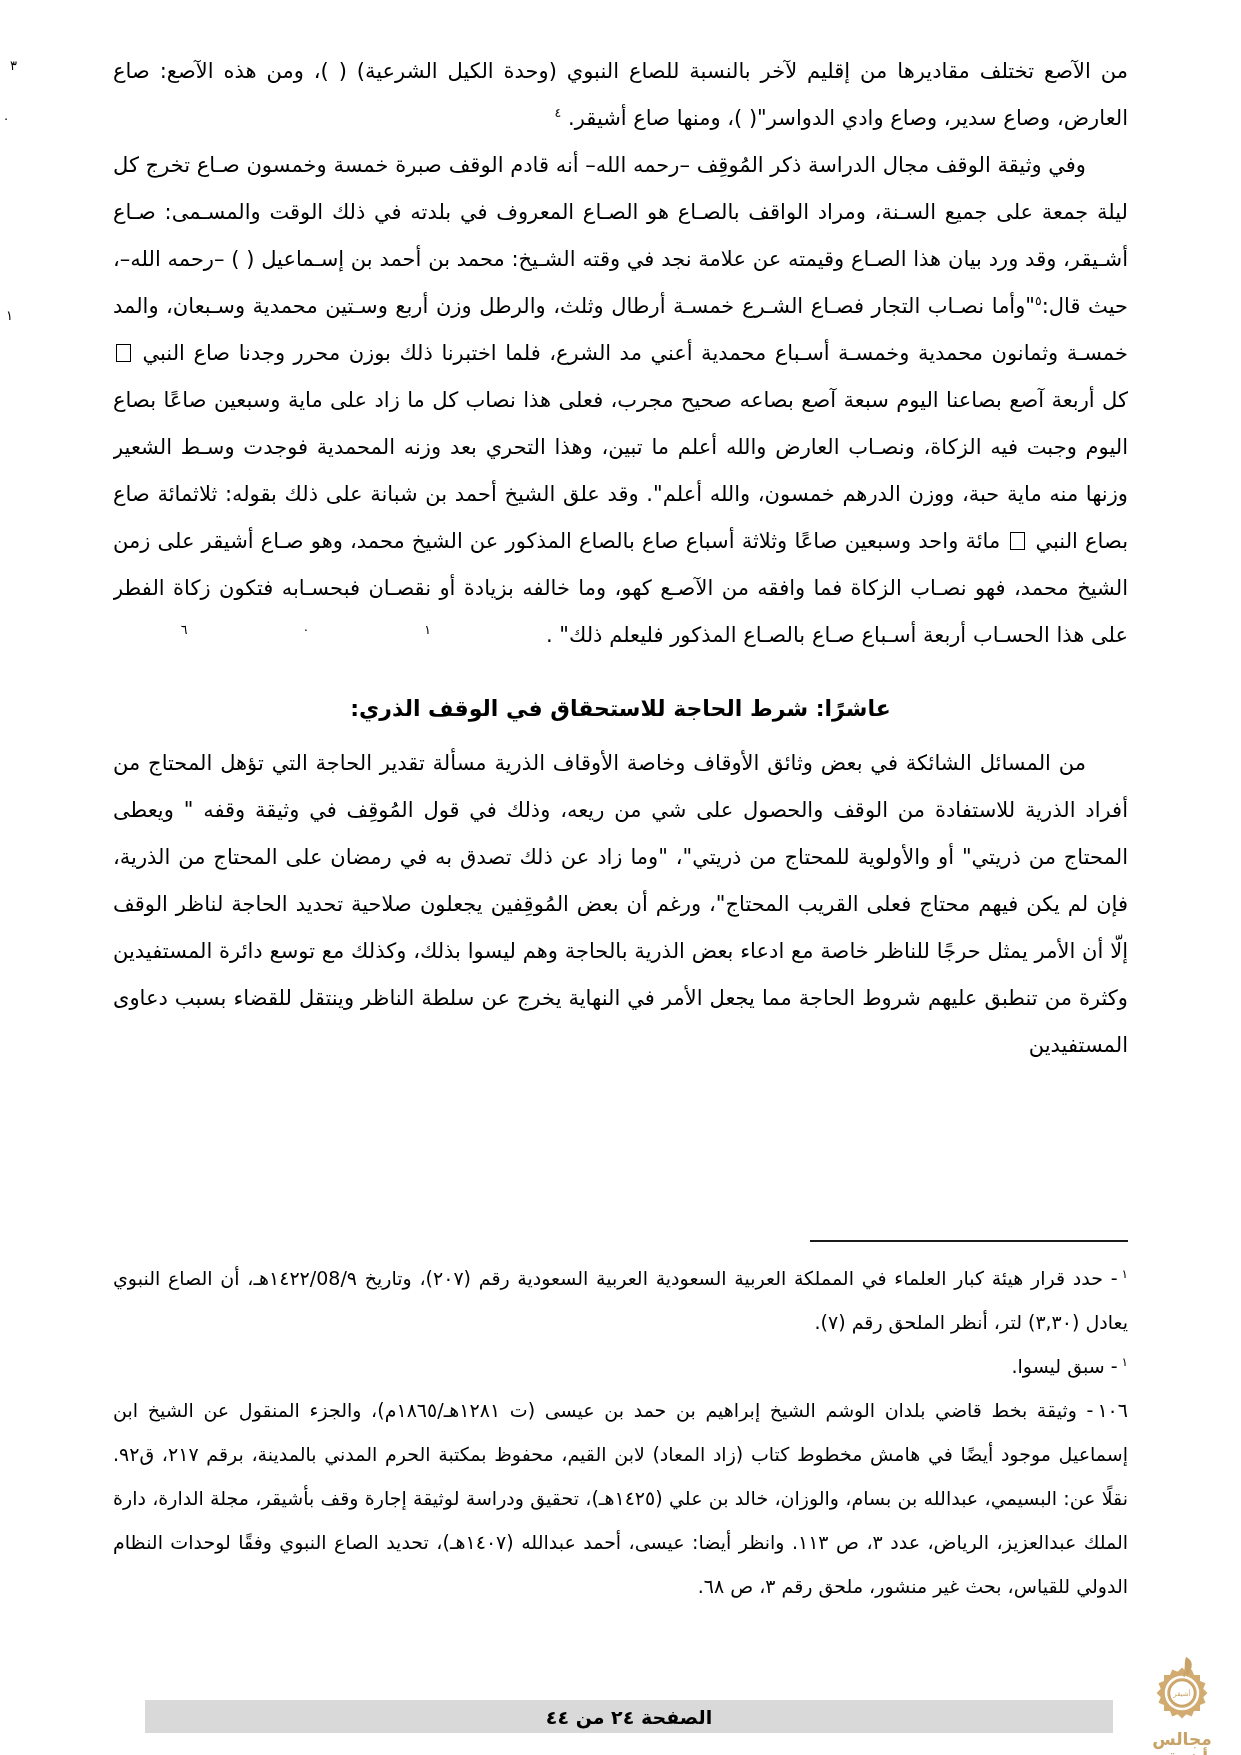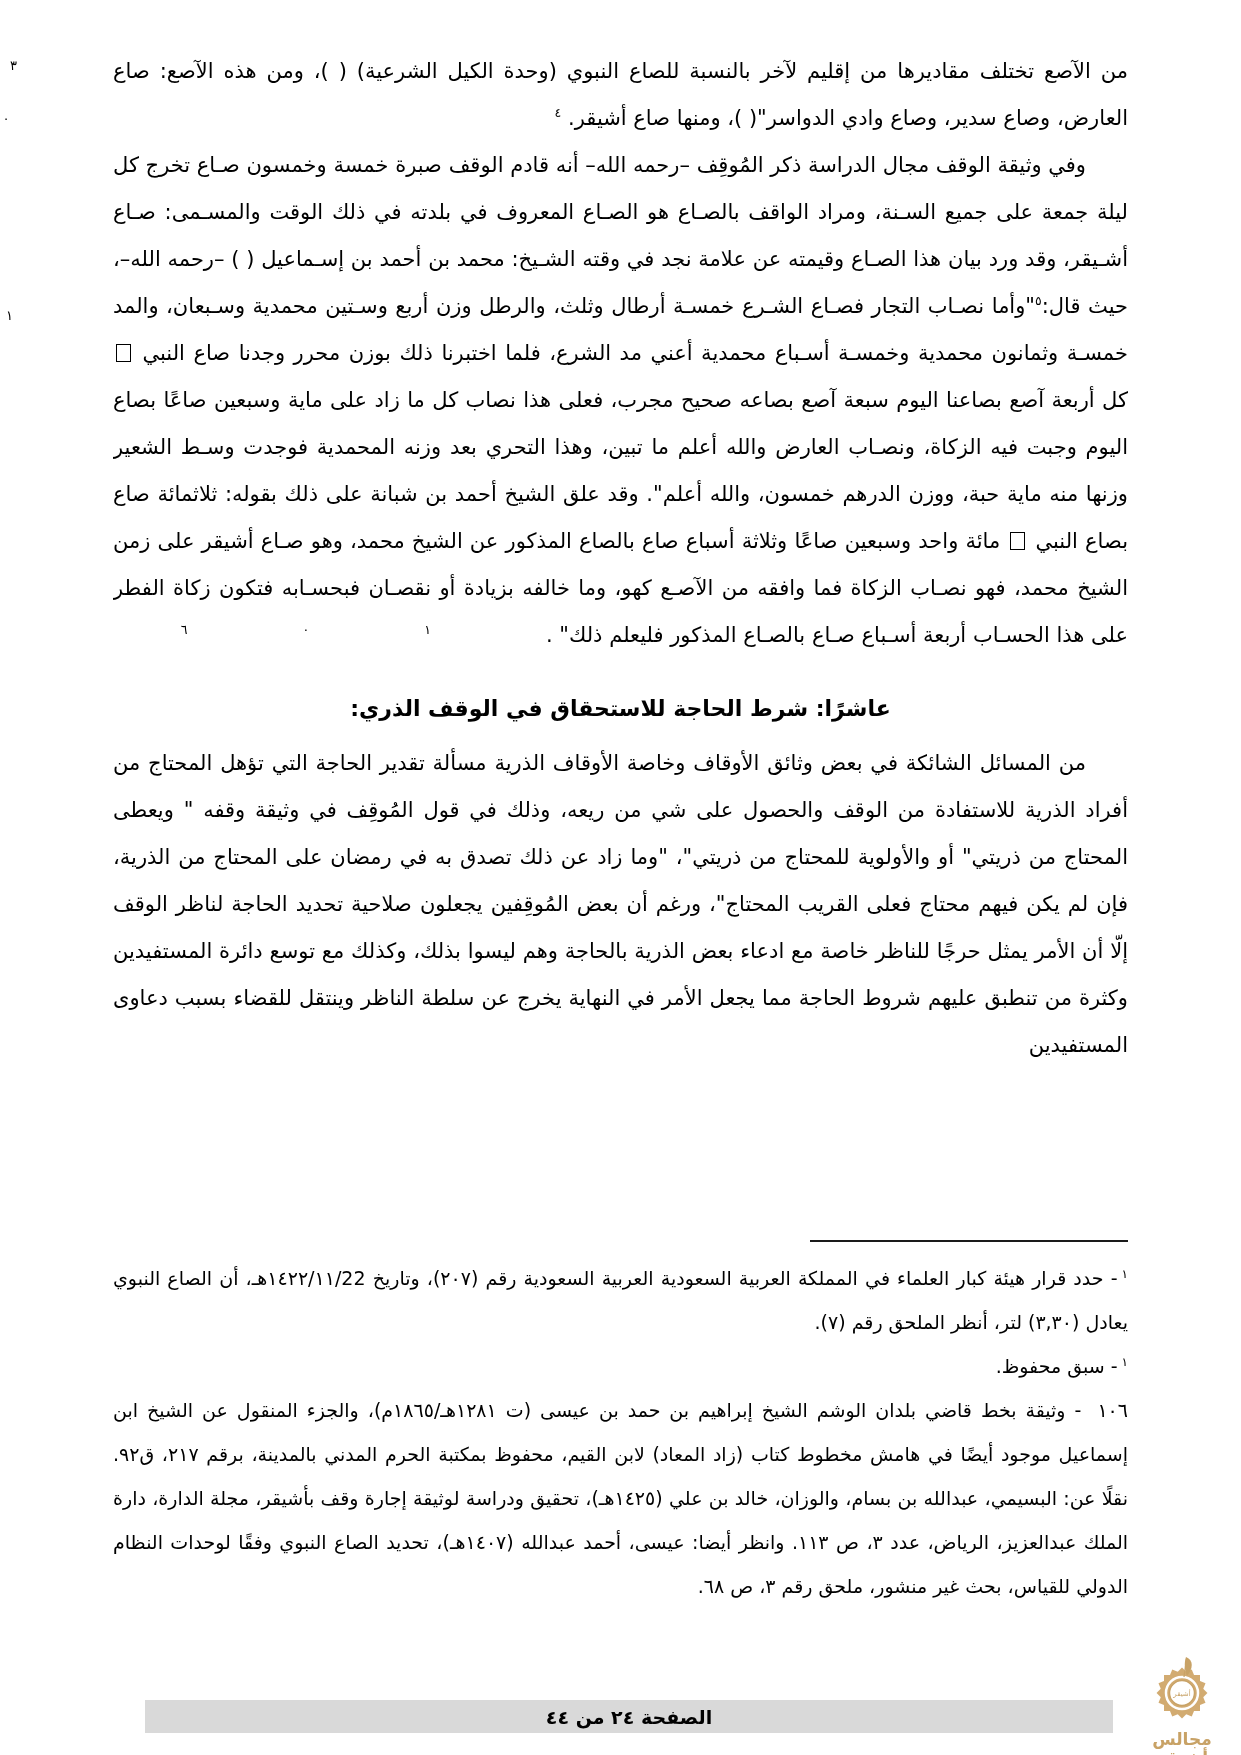--- a/index.html
+++ b/index.html
@@ -35,21 +35,21 @@
     position:absolute;top:1240px;right:113px;left:113px;
     font-size:19px;line-height:44px;text-align:justify;
   }
   .footnote-sep{
     border:none;border-top:2.5px solid #1a1a1a;
     width:318px;height:0;
     margin:0 0 14px 0;margin-inline-start:0;margin-inline-end:auto;
   }
   .footnote{margin:0;padding:0;}
   .fn-marker{font-size:12px;margin-left:4px;}
-  .fn-num{font-size:19px;margin-left:16px;}
+  .fn-num{font-size:19px;margin-left:4px;}
   .footer-bar{
     position:absolute;left:145px;top:1700px;width:968px;height:33px;
     background:#d9d9d9;
     display:flex;align-items:center;justify-content:center;
     font-weight:bold;font-size:19px;color:#000;
   }
   .logo{
     position:absolute;right:4px;top:1656px;width:110px;
     text-align:center;
   }
@@ -69,22 +69,22 @@
 
   <div class="body-text">
     <p class="para">من الآصع تختلف مقاديرها من إقليم لآخر بالنسبة للصاع النبوي (وحدة الكيل الشرعية) (  )، ومن هذه الآصع: صاع العارض، وصاع سدير، وصاع وادي الدواسر"(  )، ومنها صاع أشيقر. <sup>٤</sup></p>
     <p class="para indent">وفي وثيقة الوقف مجال الدراسة ذكر المُوقِف –رحمه الله– أنه قادم الوقف صبرة خمسة وخمسون صـاع تخرج كل ليلة جمعة على جميع السـنة، ومراد الواقف بالصـاع هو الصـاع المعروف في بلدته في ذلك الوقت والمسـمى: صـاع أشـيقر، وقد ورد بيان هذا الصـاع وقيمته عن علامة نجد في وقته الشـيخ: محمد بن أحمد بن إسـماعيل (  ) –رحمه الله–، حيث قال:<sup>٥</sup>"وأما نصـاب التجار فصـاع الشـرع خمسـة أرطال وثلث، والرطل وزن أربع وسـتين محمدية وسـبعان، والمد خمسـة وثمانون محمدية وخمسـة أسـباع محمدية أعني مد الشرع، فلما اختبرنا ذلك بوزن محرر وجدنا صاع النبي <span class="glyph-box"></span> كل أربعة آصع بصاعنا اليوم سبعة آصع بصاعه صحيح مجرب، فعلى هذا نصاب كل ما زاد على ماية وسبعين صاعًا بصاع اليوم وجبت فيه الزكاة، ونصـاب العارض والله أعلم ما تبين، وهذا التحري بعد وزنه المحمدية فوجدت وسـط الشعير وزنها منه ماية حبة، ووزن الدرهم خمسون، والله أعلم". وقد علق الشيخ أحمد بن شبانة على ذلك بقوله: ثلاثمائة صاع بصاع النبي <span class="glyph-box"></span> مائة واحد وسبعين صاعًا وثلاثة أسباع صاع بالصاع المذكور عن الشيخ محمد، وهو صـاع أشيقر على زمن الشيخ محمد، فهو نصـاب الزكاة فما وافقه من الآصـع كهو، وما خالفه بزيادة أو نقصـان فبحسـابه فتكون زكاة الفطر على هذا الحسـاب أربعة أسـباع صـاع بالصـاع المذكور فليعلم ذلك" .<sup class="sup-gap">٦</sup><sup class="sup-gap">٠</sup><sup class="sup-gap">١</sup></p>
     <h2 class="heading">عاشرًا: شرط الحاجة للاستحقاق في الوقف الذري:</h2>
     <p class="para indent">من المسائل الشائكة في بعض وثائق الأوقاف وخاصة الأوقاف الذرية مسألة تقدير الحاجة التي تؤهل المحتاج من أفراد الذرية للاستفادة من الوقف والحصول على شي من ريعه، وذلك في قول المُوقِف في وثيقة وقفه " ويعطى المحتاج من ذريتي" أو والأولوية للمحتاج من ذريتي"، "وما زاد عن ذلك تصدق به في رمضان على المحتاج من الذرية، فإن لم يكن فيهم محتاج فعلى القريب المحتاج"، ورغم أن بعض المُوقِفين يجعلون صلاحية تحديد الحاجة لناظر الوقف إلّا أن الأمر يمثل حرجًا للناظر خاصة مع ادعاء بعض الذرية بالحاجة وهم ليسوا بذلك، وكذلك مع توسع دائرة المستفيدين وكثرة من تنطبق عليهم شروط الحاجة مما يجعل الأمر في النهاية يخرج عن سلطة الناظر وينتقل للقضاء بسبب دعاوى المستفيدين</p>
   </div>
 
   <div class="footnotes-wrap">
     <hr class="footnote-sep">
-    <p class="footnote"><sup class="fn-marker">١</sup><span>- حدد قرار هيئة كبار العلماء في المملكة العربية السعودية العربية السعودية رقم (٢٠٧)، وتاريخ ١٤٢٢/١١/22هـ، أن الصاع النبوي يعادل (٣,٣٠) لتر، أنظر الملحق رقم (٧).</span></p>
-    <p class="footnote"><sup class="fn-marker">١</sup><span>- سبق محفوظ.</span></p>
+    <p class="footnote"><sup class="fn-marker">١</sup><span>- حدد قرار هيئة كبار العلماء في المملكة العربية السعودية العربية السعودية رقم (٢٠٧)، وتاريخ ١٤٢٢/08/٩هـ، أن الصاع النبوي يعادل (٣,٣٠) لتر، أنظر الملحق رقم (٧).</span></p>
+    <p class="footnote"><sup class="fn-marker">١</sup><span>- سبق ليسوا.</span></p>
     <p class="footnote"><span class="fn-num">١٠٦</span><span>- وثيقة بخط قاضي بلدان الوشم الشيخ إبراهيم بن حمد بن عيسى (ت ١٢٨١هـ/١٨٦٥م)، والجزء المنقول عن الشيخ ابن إسماعيل موجود أيضًا في هامش مخطوط كتاب (زاد المعاد) لابن القيم، محفوظ بمكتبة الحرم المدني بالمدينة، برقم ٢١٧، ق٩٢. نقلًا عن: البسيمي، عبدالله بن بسام، والوزان، خالد بن علي (١٤٢٥هـ)، تحقيق ودراسة لوثيقة إجارة وقف بأشيقر، مجلة الدارة، دارة الملك عبدالعزيز، الرياض، عدد ٣، ص ١١٣. وانظر أيضا: عيسى، أحمد عبدالله (١٤٠٧هـ)، تحديد الصاع النبوي وفقًا لوحدات النظام الدولي للقياس، بحث غير منشور، ملحق رقم ٣، ص ٦٨.</span></p>
   </div>
 
   <div class="footer-bar">
     <span>الصفحة ٢٤ من ٤٤</span>
   </div>
 
   <div class="logo">
     <svg width="96" height="74" viewBox="0 0 96 74" aria-hidden="true">
       <g fill="#d2ab71">

